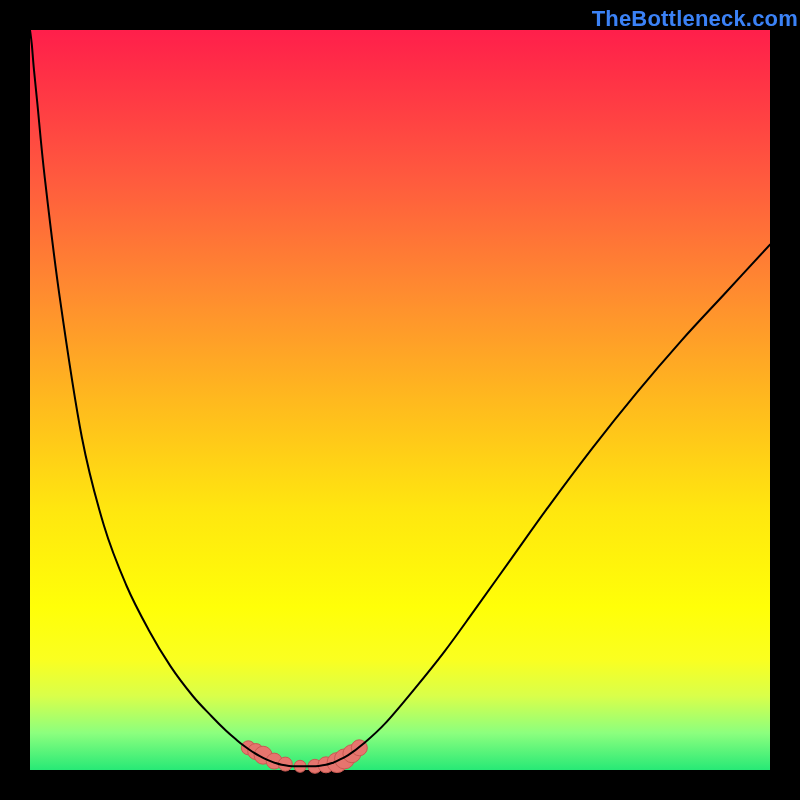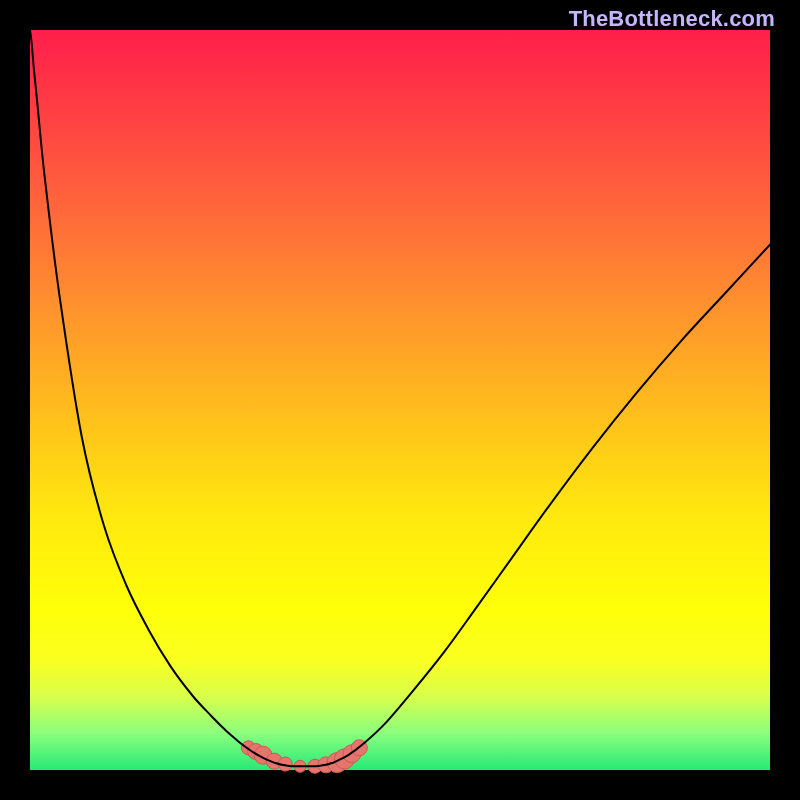--- a/index.html
+++ b/index.html
@@ -28,24 +28,24 @@
       #ffff08 78%,
       #faff20 85%,
       #d9ff4a 90%,
       #8cff7e 95%,
       #27e976 100%
     );
   }
   .watermark {
     position: absolute;
     top: 6px;
-    right: 25px;
+    right: 2px;
     font-size: 22px;
     font-weight: 600;
-    color: #c4b5fd;
+    color: #3b82f6;
     letter-spacing: 0.2px;
     user-select: none;
   }
   svg.plot {
     position: absolute;
     left: 30px;
     top: 30px;
     width: 740px;
     height: 740px;
     overflow: visible;

